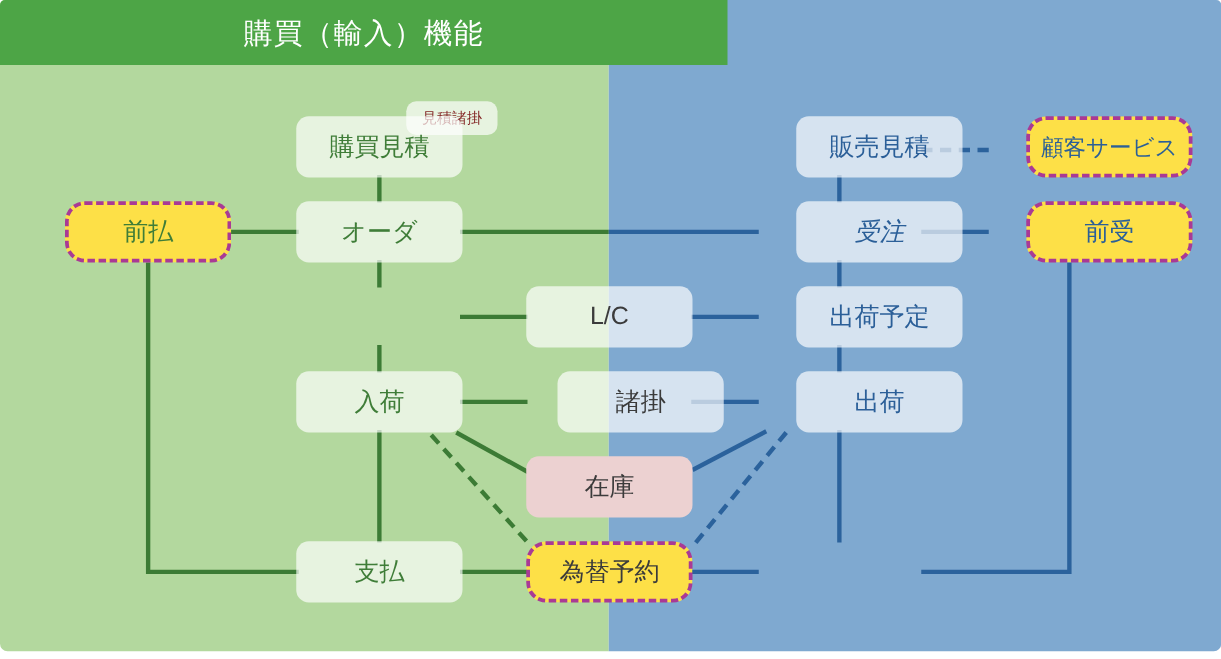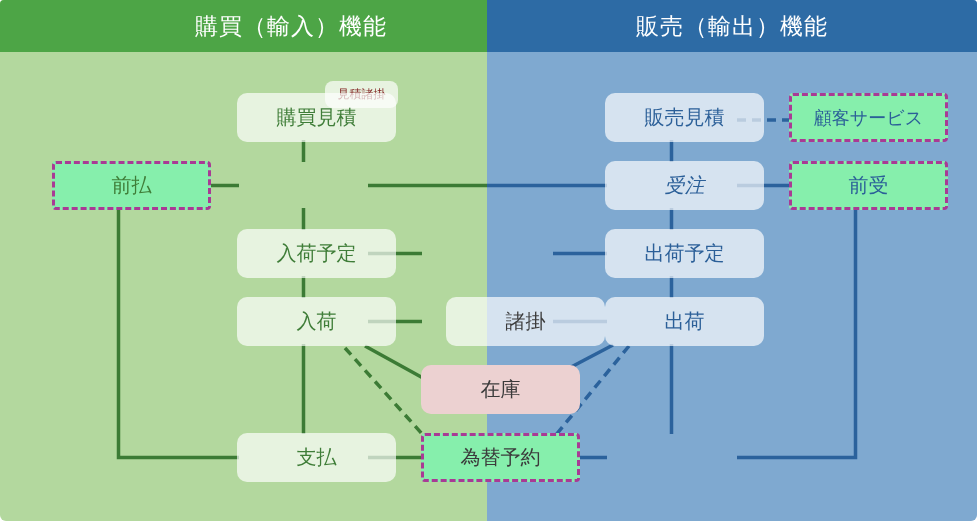--- a/index.html
+++ b/index.html
@@ -18,57 +18,54 @@
   .panel-blue{left:487px;width:490px;background:#7fa9d0;border-radius:0 4px 6px 0;}
   .header{
     position:absolute;top:0;height:52px;
     display:flex;align-items:center;justify-content:center;
     color:#ffffff;font-size:23px;letter-spacing:1px;
   }
   .header-green{left:0;width:582px;background:#4da546;border-radius:4px 0 0 0;}
   .header-blue{left:487px;width:490px;background:#2d6ba5;border-radius:0 4px 0 0;}
   svg.edges{position:absolute;left:0;top:0;}
   .node{
-    position:absolute;width:159px;height:49px;
+    position:absolute;width:133px;height:49px;
     box-sizing:border-box;
     border-radius:10px;
     display:flex;align-items:center;justify-content:center;
     font-size:20px;
     background:rgba(255,255,255,0.68);
   }
   .green-text{color:#3f7d38;}
-  .blue-text{color:#2b5f98;}
+  .blue-text{color:#2b5f98;margin-left:32px;}
   .dark-text{color:#3b3b3b;}
   .pink{background:#ecd1d1;}
   .white-dashed{
-    background:#86efac;
+    background:#fde047;
     border:3px dashed #a93a95;
-    border-radius:4px;
+    border-radius:16px;
   }
   .tag{
     position:absolute;left:325px;top:81px;width:73px;height:27px;
     border-radius:8px;
     background:rgba(255,255,255,0.68);
     color:#7f1d1d;font-size:12px;
     display:flex;align-items:center;justify-content:center;
   }
 </style>
 </head>
 <body>
 
 <div class="stage">
 
   <div class="panel panel-green"></div>
   <div class="panel panel-blue"></div>
 
   <div class="header header-green">
     <span>購買（輸入）機能</span>
-  </div>
-  <div class="header header-blue">
-    <span>販売（輸出）機能</span>
   </div>
 
   <svg class="edges" width="977" height="521" viewBox="0 0 977 521">
     <g stroke="#3c7b35" stroke-width="3.5" fill="none">
       <path d="M303.5 140 V162"></path>
       <path d="M183 185.5 H239"></path>
       <path d="M368 185.5 H487"></path>
       <path d="M303.5 208 V230"></path>
       <path d="M368 253.5 H422"></path>
       <path d="M303.5 276 V298"></path>
@@ -93,24 +90,25 @@
       <path d="M855.5 210 V457.5 H737"></path>
       <path d="M737 120 H791" stroke-dasharray="9 6"></path>
       <path d="M629 346 L555 436" stroke-dasharray="9 6"></path>
     </g>
   </svg>
 
   <div class="tag">見積諸掛</div>
 
   <div class="node green-text" style="left:237px;top:93px;">購買見積</div>
   <div class="node white-dashed green-text" style="left:52px;top:161px;">前払</div>
-  <div class="node green-text" style="left:237px;top:229px;">入荷予定</div>
+  <div class="node green-text" style="left:237px;top:161px;">オーダ</div>
   <div class="node green-text" style="left:237px;top:297px;">入荷</div>
   <div class="node green-text" style="left:237px;top:433px;">支払</div>
 
+  <div class="node dark-text" style="left:421px;top:229px;">L/C</div>
   <div class="node dark-text" style="left:408px;top:297px;margin-left:38px;">諸掛</div>
   <div class="node pink dark-text" style="left:421px;top:365px;">在庫</div>
   <div class="node white-dashed dark-text" style="left:421px;top:433px;">為替予約</div>
 
   <div class="node blue-text" style="left:605px;top:93px;">販売見積</div>
   <div class="node white-dashed blue-text" style="left:789px;top:93px;font-size:18px;">顧客サービス</div>
   <div class="node blue-text" style="left:605px;top:161px;font-style:italic;">受注</div>
   <div class="node white-dashed blue-text" style="left:789px;top:161px;">前受</div>
   <div class="node blue-text" style="left:605px;top:229px;">出荷予定</div>
   <div class="node blue-text" style="left:605px;top:297px;">出荷</div>

